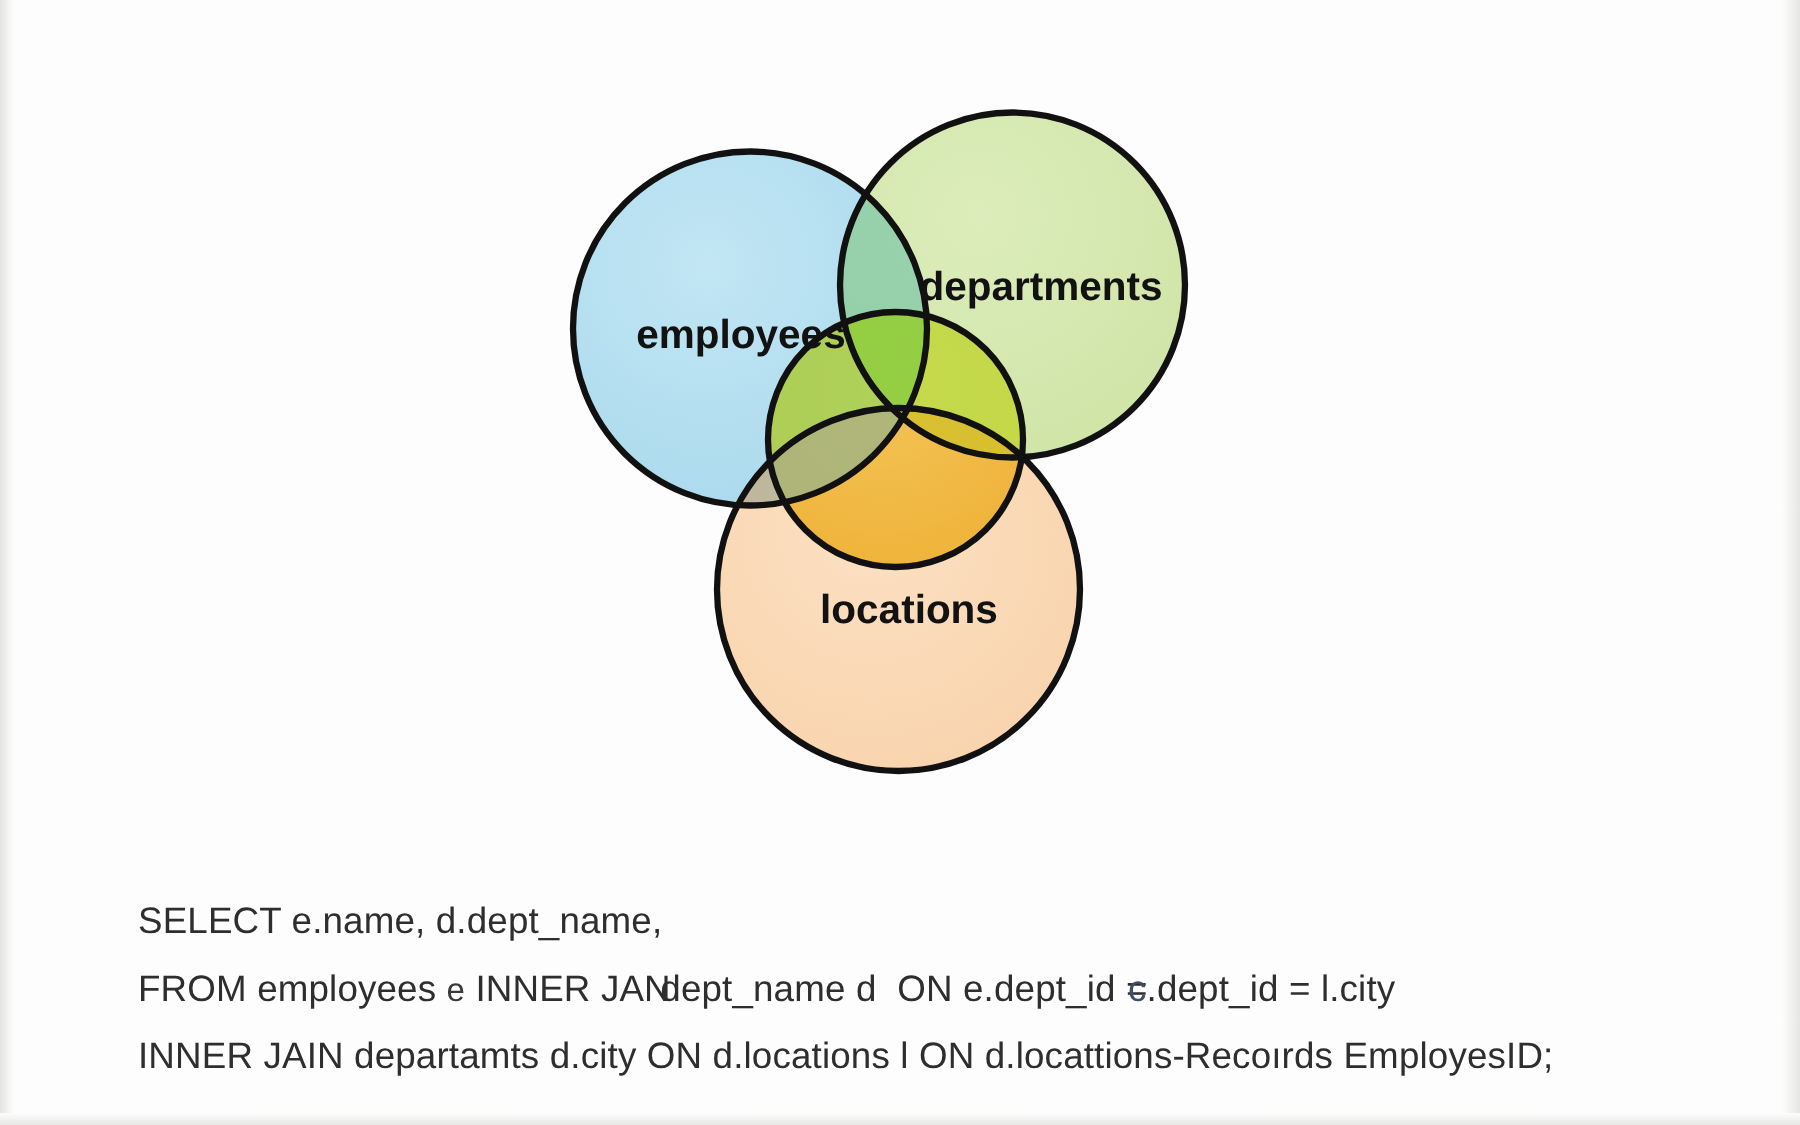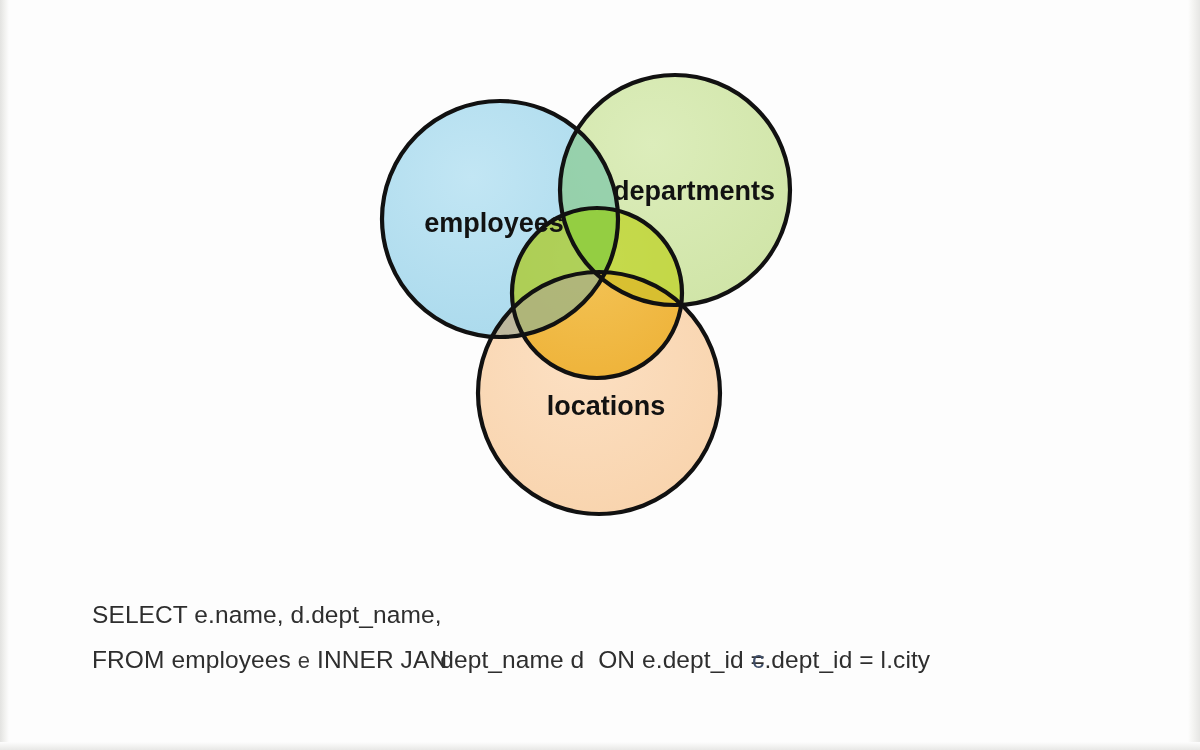--- a/index.html
+++ b/index.html
@@ -172,13 +172,14 @@
 
     <text class="venn-label venn-label-employees" x="494" y="232" text-anchor="middle">employees</text>
     <text class="venn-label venn-label-departments" x="694" y="200" text-anchor="middle">departments</text>
     <text class="venn-label venn-label-locations" x="606" y="415" text-anchor="middle">locations</text>
   </svg>
 </div>
 
 <div class="sql-block">
   <div class="sql-line l1" style="color: rgb(46, 46, 46);">SELECT e.name, d.dept_name,</div>
   <div class="sql-line l2" style="color: rgb(46, 46, 46);"><span>FROM employees </span><span style="font-size:22px;color:#3a3a3a;">e</span><span> INNER JAN</span><span style="margin-left:-7px;">dept_name d  ON e.dept_id =</span><span style="margin-left:-13px;color:#3e4d68;">c</span><span>.dept_id = l.city</span></div>
+  <div class="sql-line l3" style="color: rgb(46, 46, 46);"><span>INNER JAIN departamts d.city</span><span> ON d.locations l ON d.locattions-Recoırds EmployesID;</span></div>
 </div>
 
 </body></html>

